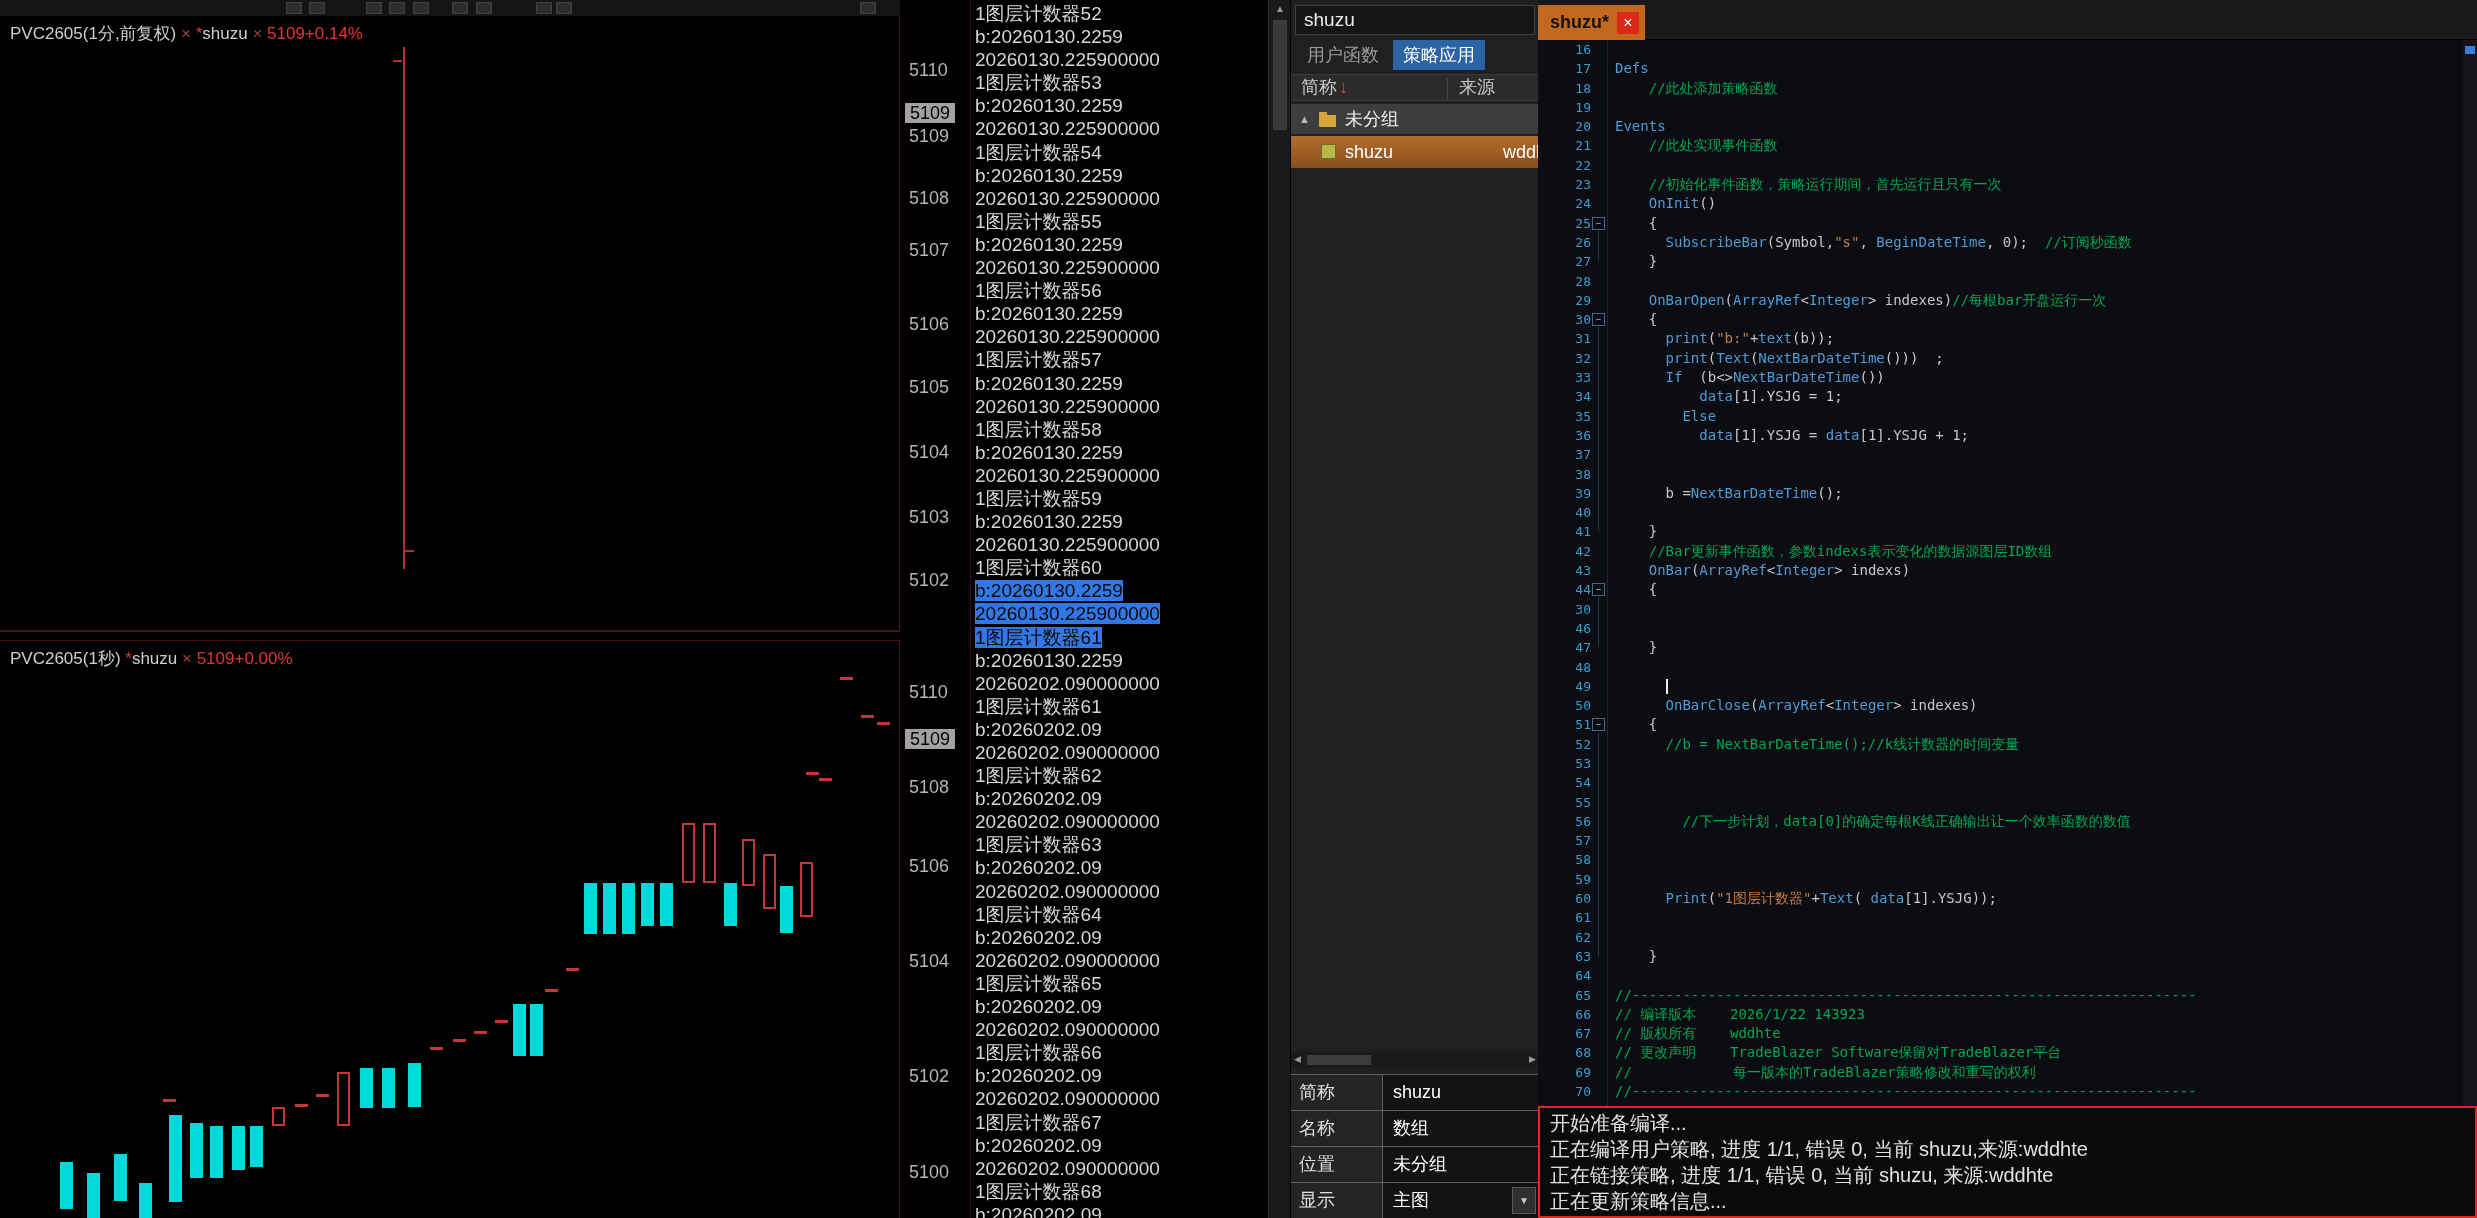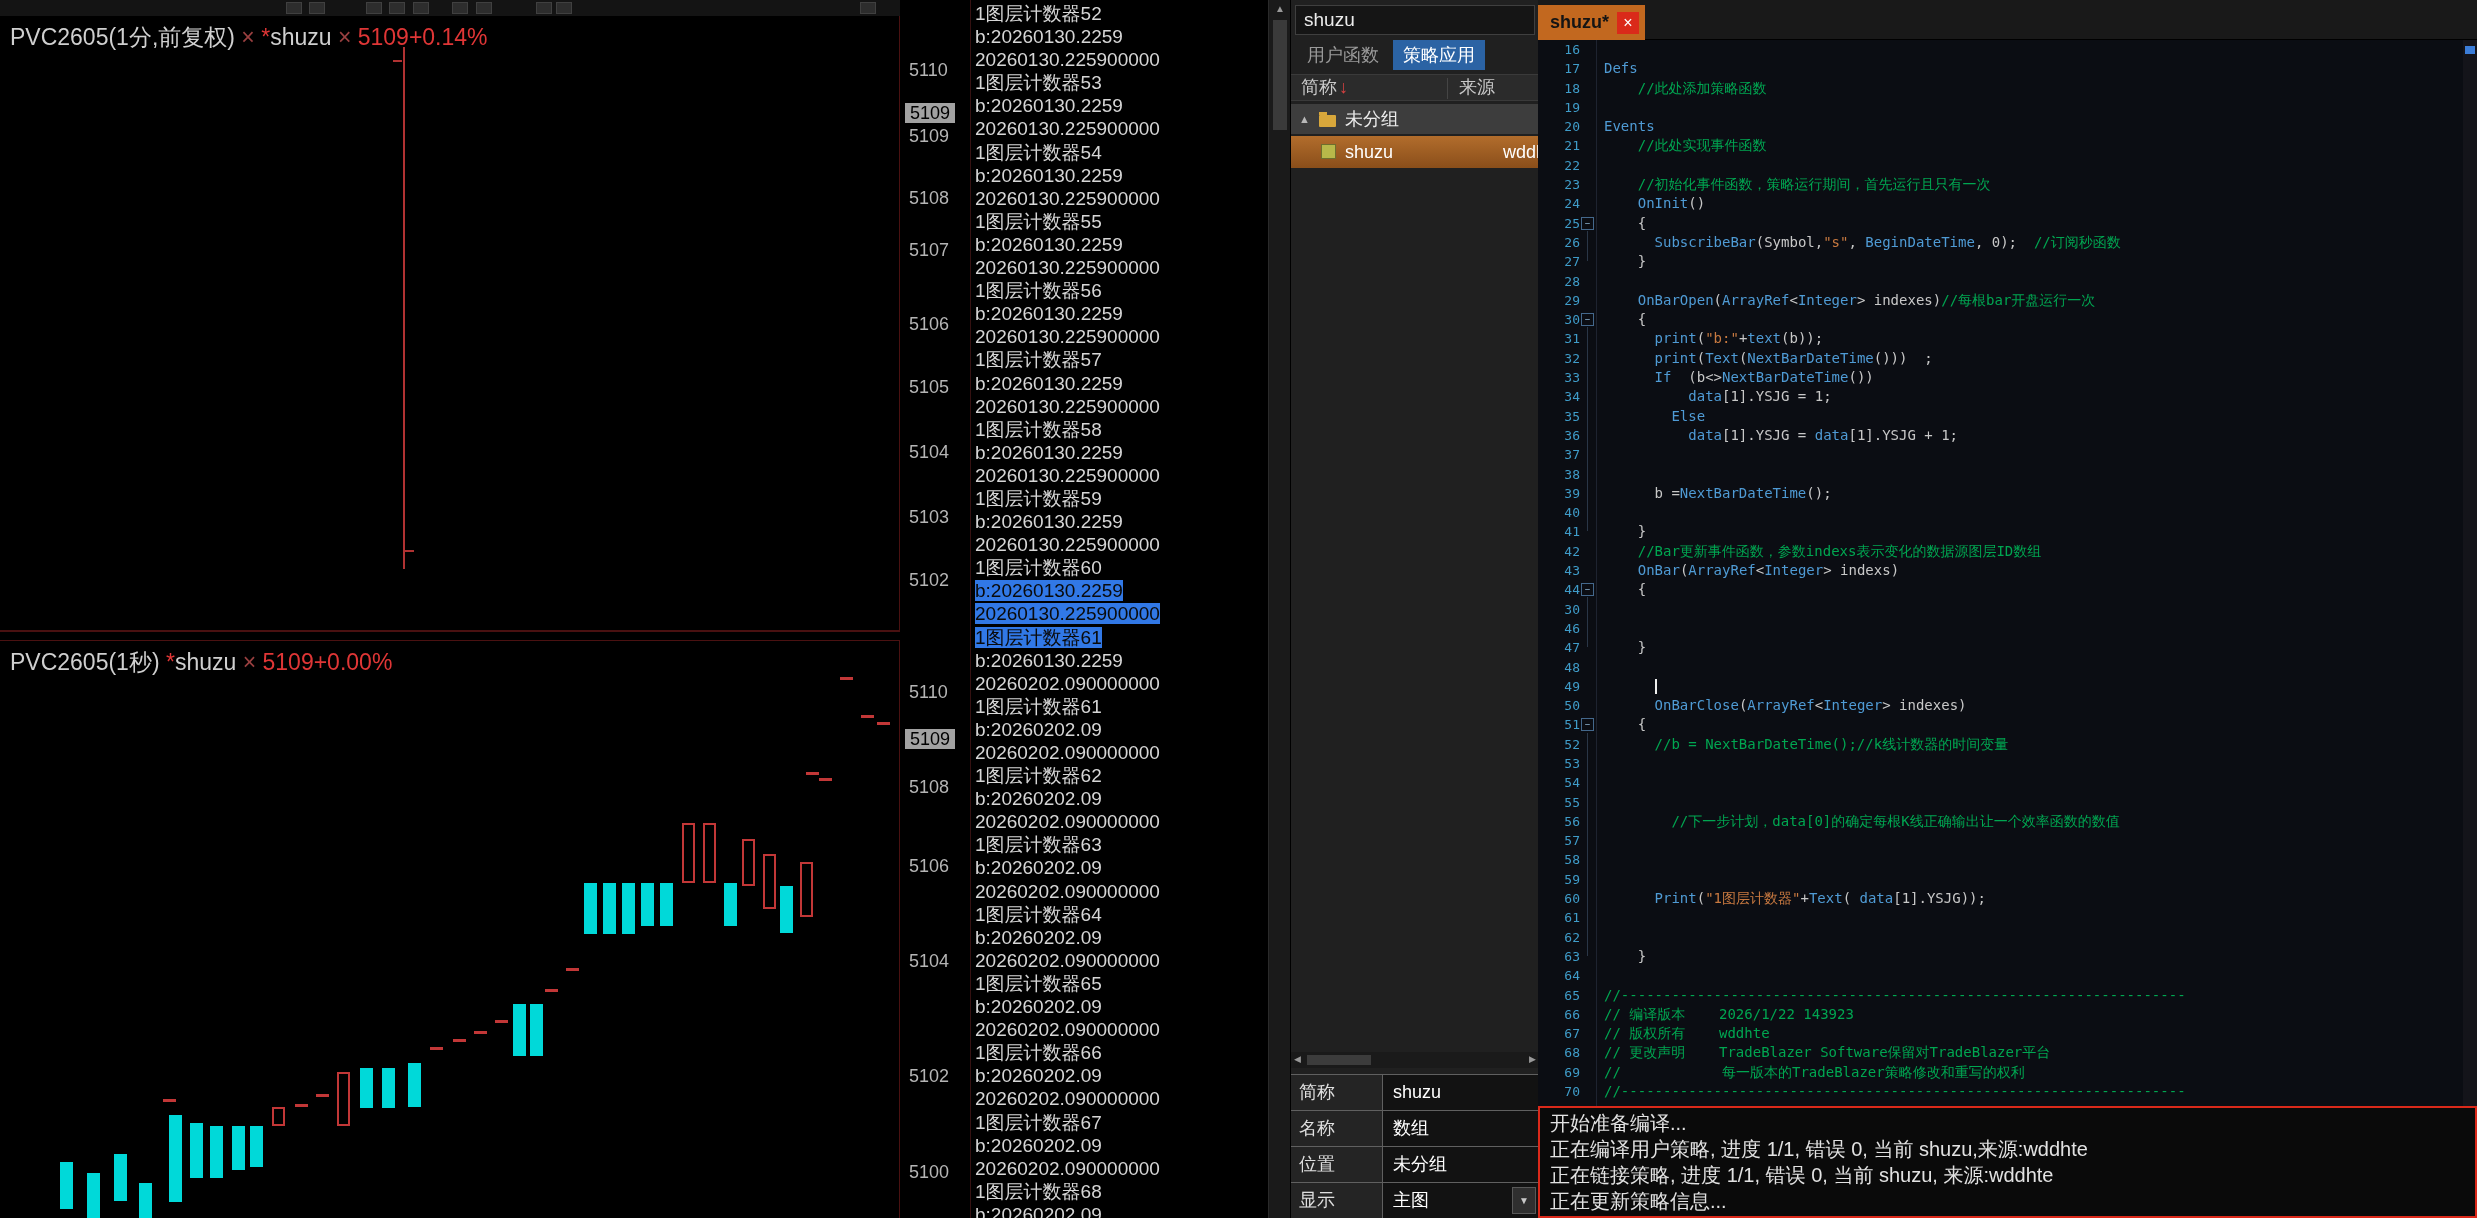--- a/index.html
+++ b/index.html
@@ -6,21 +6,21 @@
 html,body{background:#000}
 #app{position:relative;width:2477px;height:1218px;background:#000;font-family:"Liberation Sans",sans-serif;overflow:hidden}
 
 
 #toolbar{position:absolute;left:0;top:0;width:900px;height:16px;background:#141414}
 .tb-icon{position:absolute;top:2px;width:16px;height:12px;background:#2d2d2d;border:1px solid #404040}
 
 
 #chart-top{position:absolute;left:0;top:16px;width:900px;height:616px;background:#000;border-bottom:2px solid #4a1111;border-right:1px solid #4a1111}
 #chart-bottom{position:absolute;left:0;top:640px;width:900px;height:692px;background:#000;border-top:1px solid #4a1111;border-right:1px solid #4a1111}
-.chart-title{position:absolute;left:10px;top:6px;font-size:23px;white-space:nowrap;z-index:3}
+.chart-title{position:absolute;left:10px;top:6px;font-size:17px;white-space:nowrap;z-index:3}
 #chart-top-canvas,#chart-bottom-canvas{position:absolute;left:0;top:0;right:0;bottom:0;overflow:hidden}
 .vline{position:absolute;width:2px;background:#b03232}
 .tick{position:absolute;width:9px;height:2px;background:#b03232}
 .candle{position:absolute;width:13px}
 .candle.cyan{background:#00d9d9}
 .candle.red{border:2px solid #c23737;background:transparent}
 .dash{position:absolute;width:13px;height:3px;background:#c23737}
 
 
 #price-axis{position:absolute;left:901px;top:0;width:69px;height:1218px;background:#000}
@@ -65,21 +65,21 @@
 .prop-label{width:92px;background:#242424;border-right:1px solid #606060;color:#e0e0e0;font-size:18px;line-height:35px;padding-left:8px;flex:none}
 .prop-value{flex:1;color:#fff;font-size:18px;line-height:35px;padding-left:10px;background:#121212}
 .prop-drop{position:absolute;right:3px;top:4px;width:24px;height:27px;background:#2f2f2f;border:1px solid #585858;color:#c8c8c8;font-size:10px;text-align:center;line-height:26px}
 
 
 #editor{position:absolute;left:1538px;top:0;width:939px;height:1218px;background:#0b0d13}
 #editor-tabbar{position:absolute;left:0;top:0;width:939px;height:40px;background:#191919;border-bottom:1px solid #000}
 #editor-tab{position:absolute;left:0;top:5px;height:35px;background:#c2681f;display:flex;align-items:center;padding:0 6px 0 12px}
 #editor-tab-title{font-size:18px;color:#141414;font-weight:bold;margin-right:8px}
 #editor-tab-close{width:22px;height:22px;background:#da2a1a;color:#fff;font-size:16px;text-align:center;line-height:21px}
-#code-area{position:absolute;left:0;top:40px;width:758px;height:1066px;overflow:hidden}
+#code-area{position:absolute;left:11px;top:40px;width:758px;height:1066px;overflow:hidden}
 #code-lines{position:relative;width:100%;height:100%;font-family:"DejaVu Sans Mono",monospace;font-size:14px}
 #code-lines::before{content:"";position:absolute;left:58px;top:0;bottom:0;width:1px;background:#1e2330}
 .code-row{position:relative;height:19.3px;line-height:19.3px;display:flex}
 .gutter{width:58px;padding-right:16px;text-align:right;color:#3f9cc9;font-size:13px;flex:none}
 .fold{position:absolute;left:43px;top:3px;width:13px;height:13px;border:1px solid #44688c;color:#8fb6d4;font-size:9px;line-height:11px;text-align:center;background:#0b0d13;z-index:2}
 .code-text{white-space:pre;padding-left:8px}
 .t-k{color:#4f9bd5}.t-c{color:#00a651}.t-s{color:#c87940}.t-p{color:#c8c8c8}
 .caret{display:inline-block;width:2px;height:15px;background:#eee;vertical-align:-3px}
 .guide{position:absolute;left:49px;width:1px;background:#2a3647}
 #editor-scrollbar{position:absolute;right:0;top:40px;width:14px;height:1066px;background:#14141a}

